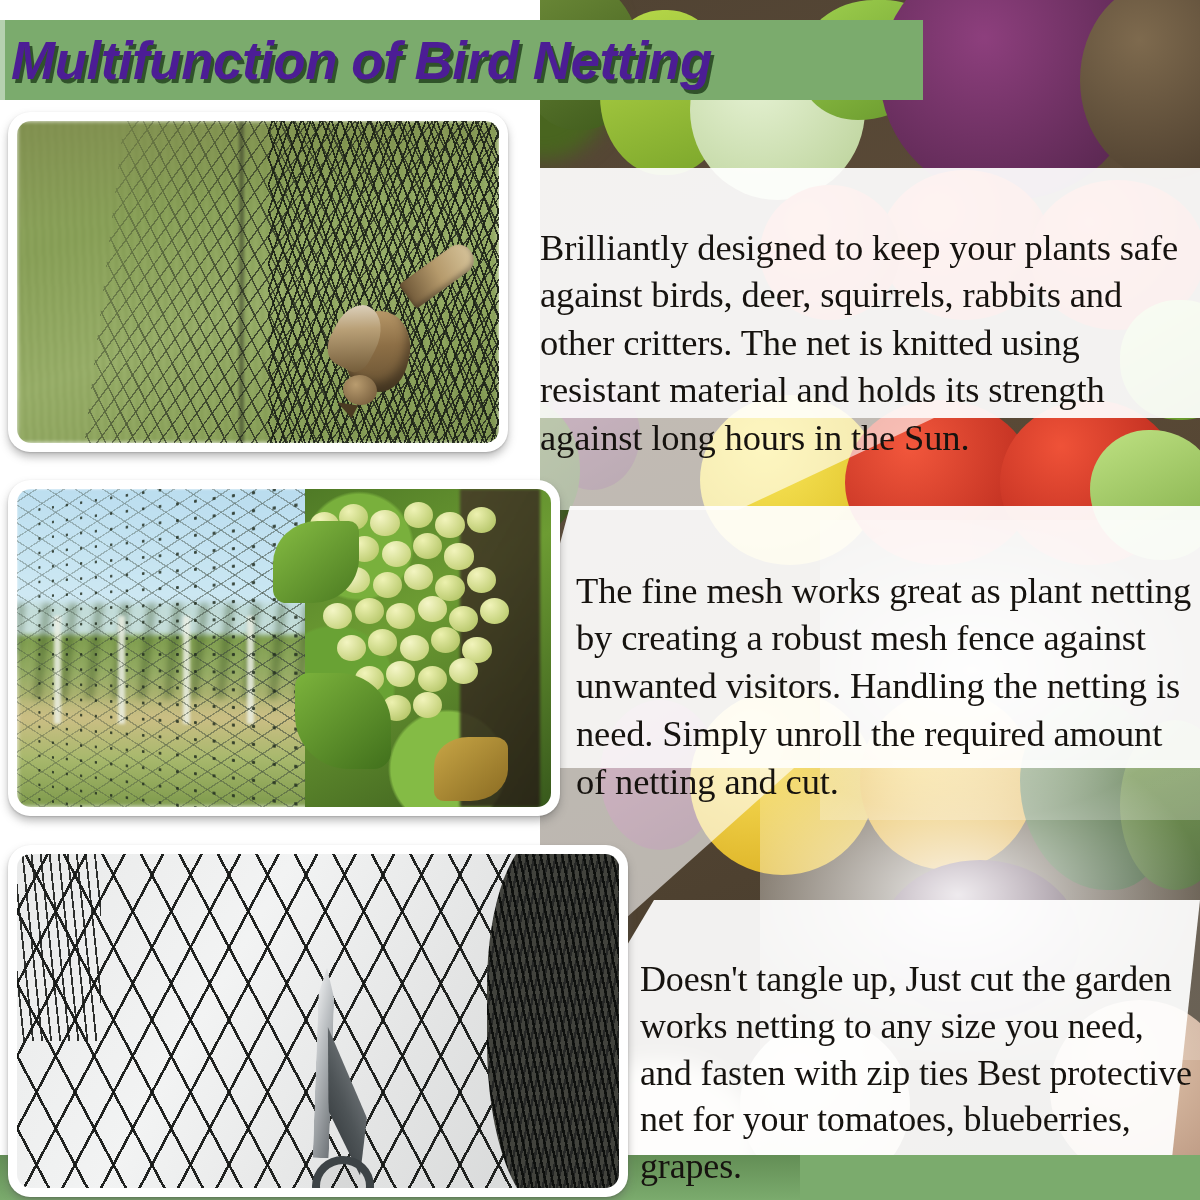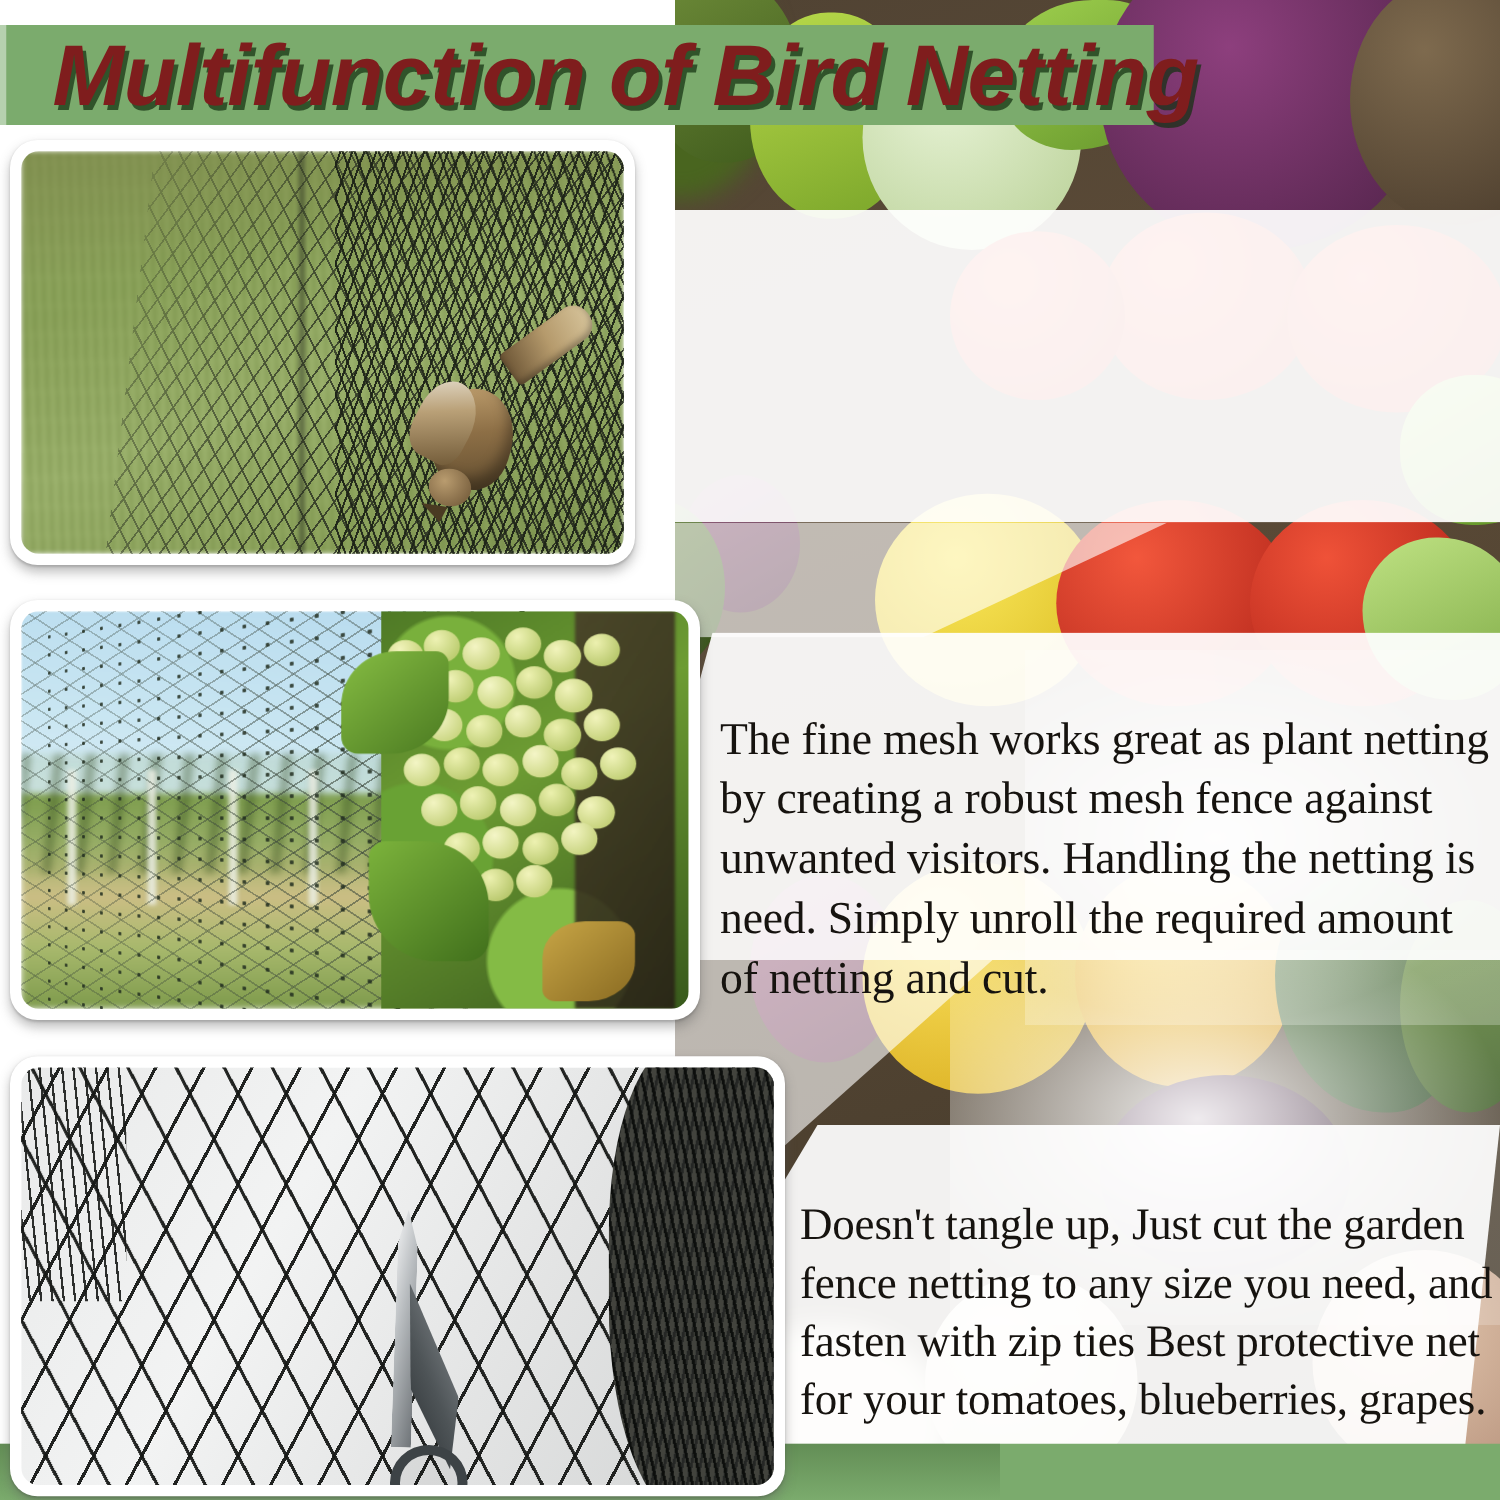--- a/index.html
+++ b/index.html
@@ -28,25 +28,25 @@
     position:absolute;left:0;top:20px;width:923px;height:80px;
     background:#7bab6d;
     display:flex;align-items:center;
     z-index:40;
   }
   .title-banner .bar-edge{
     position:absolute;left:0;top:0;width:5px;height:100%;
     background:rgba(255,255,255,0.45);
   }
   .title-text{
-    margin-left:42px;
+    margin-left:11px;
     font-family:"Liberation Sans",sans-serif;
     font-weight:bold;font-style:italic;
-    font-size:69px;line-height:1;
-    color:#7f1d1d;
+    font-size:53px;line-height:1;
+    color:#4c1d95;
     letter-spacing:-0.5px;
     text-shadow:3px 4px 0 rgba(20,48,16,0.72);
     white-space:nowrap;
   }
 
   
   .photo-card{
     position:absolute;
     background:#ffffff;
     border-radius:22px;
@@ -410,20 +410,21 @@
       <div class="p3-fringe"></div>
       <div class="p3-bundle"></div>
       <div class="scissor">
         <div class="blade-a"></div>
         <div class="blade-b"></div>
         <div class="pivot"></div>
       </div>
     </div>
   </div>
 
+  <p class="copy" id="copy1">Brilliantly designed to keep your plants safe against birds, deer, squirrels, rabbits and other critters. The net is knitted using resistant material and holds its strength against long hours in the Sun.</p>
   <p class="copy" id="copy2">The fine mesh works great as plant netting by creating a robust mesh fence against unwanted visitors. Handling the netting is need. Simply unroll the required amount of netting and cut.</p>
-  <p class="copy" id="copy3">Doesn't tangle up, Just cut the garden fence netting to any size you need, and fasten with zip ties Best protective net for your tomatoes, blueberries, grapes.</p>
+  <p class="copy" id="copy3">Doesn't tangle up, Just cut the garden works netting to any size you need, and fasten with zip ties Best protective net for your tomatoes, blueberries, grapes.</p>
 
   <div class="bottom-bar">
     <div class="shade"></div>
   </div>
 
 </div>
 
 </body></html>

